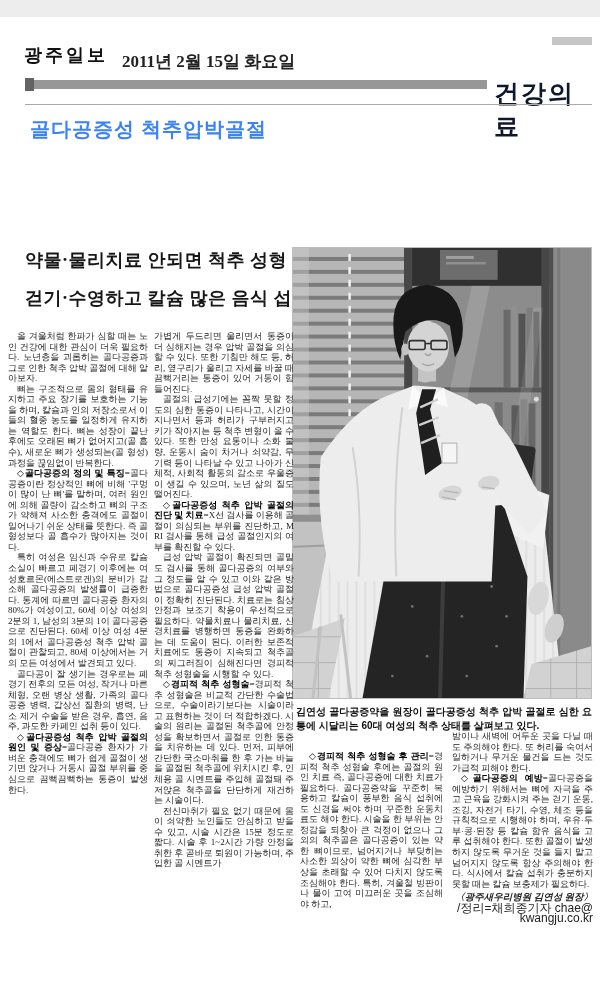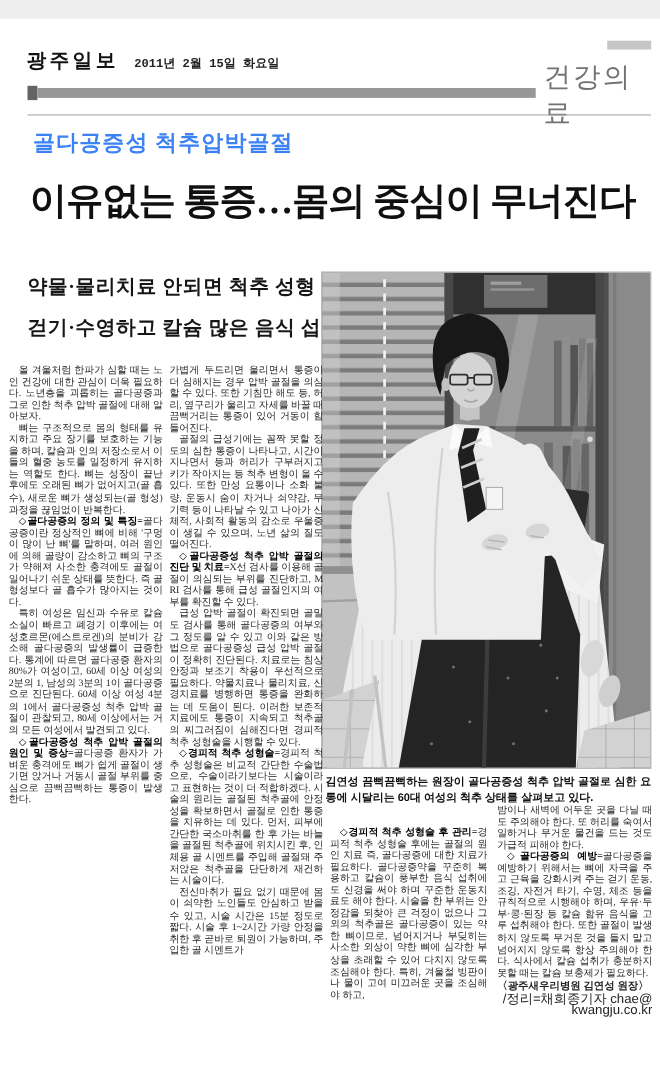--- a/index.html
+++ b/index.html
@@ -2,22 +2,22 @@
 <html lang="ko"><head>
 <meta charset="utf-8">
 <style>
   * { margin:0; padding:0; box-sizing:border-box; }
   html,body { background:#ededed; }
   body { font-family:"Liberation Serif","DejaVu Serif",serif; }
   .page { position:relative; width:600px; height:982px; background:#ffffff; margin:17px auto; overflow:hidden; color:#1d1d1d; }
   .abs { position:absolute; }
 
   .paper-name { left:24px; top:26px; font-size:18px; font-weight:700; letter-spacing:3px; color:#111; }
-  .issue-date { left:122px; top:33px; font-size:11px; font-weight:700; font-family:Liberation Mono, monospace; color:#222; }
-  .section-title { left:494px; top:36px; font-size:25px; font-weight:400; letter-spacing:2px; font-family:"Liberation Sans","DejaVu Sans",sans-serif; color:#737373; }
+  .issue-date { left:122px; top:33px; font-size:17px; font-weight:700; font-family:Liberation Serif, serif; color:#222; }
+  .section-title { left:494px; top:60px; font-size:25px; font-weight:700; letter-spacing:2px; font-family:"Liberation Sans","DejaVu Sans",sans-serif; color:#0f172a; }
   .bar { left:34px; top:63px; width:453px; height:9px; background:#979797; }
   .bar-nub { left:25px; top:61px; width:9px; height:13px; background:#646464; }
   .header-rule { left:25px; top:87px; width:567px; height:1px; background:#a9a9a9; }
   .artifact { left:552px; top:20px; width:40px; height:8px; background:#c6c6c6; }
 
   .kicker { left:30px; top:99px; font-size:20px; font-weight:600; letter-spacing:1px; color:#3b82f6; }
   .headline { left:27px; top:143px; width:552px; font-size:34px; font-weight:700; letter-spacing:-1px; white-space:nowrap; color:#101010; }
   .subhead { left:25px; font-size:18px; font-weight:600; letter-spacing:0.5px; color:#161616; }
   .subhead1 { top:231px; } .subhead2 { top:269px; }
 
@@ -26,38 +26,37 @@
   .caption { left:296px; top:688px; width:296px; font-family:"Liberation Sans","DejaVu Sans",sans-serif; font-size:10px; font-weight:700; line-height:14px; text-align:justify; color:#111; }
 
   .col { position:absolute; font-size:9px; line-height:10.55px; text-align:justify; word-break:break-all; color:#222; overflow:hidden; }
   .col1 { left:8px;   top:314px; width:140px; height:666px; }
   .col2 { left:154px; top:314px; width:140px; height:666px; }
   .col3 { left:300px; top:734px; width:143px; height:246px; }
   .col4 { left:452px; top:714px; width:141px; height:246px; }
   .para { text-indent:9px; }
   .para.cont { text-indent:0; }
   .para strong { font-weight:700; color:#000; }
-  .credit { font-weight:700; font-size:9.5px; margin-top:3px; }
+  .credit { text-align:right; font-weight:700; font-size:9.5px; margin-top:3px;font-style:italic; }
   .byline { text-align:right; font-size:12px; font-family:"Liberation Sans","DejaVu Sans",sans-serif; }
 </style>
 </head>
 <body>
 
 <div class="page">
 
   <div class="abs paper-name">광주일보</div>
   <div class="abs issue-date">2011년 2월 15일 화요일</div>
   <div class="abs bar-nub"></div>
   <div class="abs bar"></div>
   <div class="abs section-title">건강의료</div>
   <div class="abs header-rule"></div>
   <div class="abs artifact"></div>
 
   <div class="abs kicker">골다공증성 척추압박골절</div>
-  <h1 class="abs headline">이유없는 통증…몸의 중심이 무너진다</h1>
   <div class="abs subhead subhead1">약물·물리치료 안되면 척추 성형 시술</div>
   <div class="abs subhead subhead2">걷기·수영하고 칼슘 많은 음식 섭취를</div>
 
   <div class="abs photo">
     <svg viewBox="0 0 300 452" preserveAspectRatio="none" aria-hidden="true">
       <defs>
         <pattern id="blinds" width="8" height="13" patternUnits="userSpaceOnUse">
           <rect width="8" height="13" fill="#b6b6b6"></rect>
             <rect y="9" width="8" height="4" fill="#7b7b7b"></rect>
         </pattern>
@@ -182,28 +181,29 @@
         <rect x="117" y="93" width="16" height="9" rx="2" fill="none" stroke="#2e2e2e" stroke-width="1.6"></rect>
         <rect x="139" y="93" width="16" height="9" rx="2" fill="none" stroke="#2e2e2e" stroke-width="1.6"></rect>
         <line x1="133" y1="96" x2="139" y2="96" stroke="#2e2e2e" stroke-width="1.6"></line>
         <path d="M133,106 q3,4 6,0 M130,116 q6,4 12,0" stroke="#a0a0a0" stroke-width="1.4" fill="none"></path>
         <ellipse cx="158" cy="246" rx="12" ry="7" fill="#d6d6d6" transform="rotate(-14 158 246)"></ellipse>
         <ellipse cx="197" cy="236" rx="11" ry="7" fill="#d6d6d6" transform="rotate(-10 197 236)"></ellipse>
         <path d="M150,250 l14,3 M152,244 l15,2 M190,240 l13,2" stroke="#b3b3b3" stroke-width="1.2"></path>
       </g>
     </svg>
   </div>
-  <div class="abs caption">김연성 끔뻑끔뻑하는 원장이 골다공증성 척추 압박 골절로 심한 요통에 시달리는 60대 여성의 척추 상태를 살펴보고 있다.</div>
+  <div class="abs caption">김연성 골다공증약을 원장이 골다공증성 척추 압박 골절로 심한 요통에 시달리는 60대 여성의 척추 상태를 살펴보고 있다.</div>
 
   <div class="col col1">
       <div>
         <p class="para">올 겨울처럼 한파가 심할 때는 노인 건강에 대한 관심이 더욱 필요하다. 노년층을 괴롭히는 골다공증과 그로 인한 척추 압박 골절에 대해 알아보자.</p>
         <p class="para">뼈는 구조적으로 몸의 형태를 유지하고 주요 장기를 보호하는 기능을 하며, 칼슘과 인의 저장소로서 이들의 혈중 농도를 일정하게 유지하는 역할도 한다. 뼈는 성장이 끝난 후에도 오래된 뼈가 없어지고(골 흡수), 새로운 뼈가 생성되는(골 형성) 과정을 끊임없이 반복한다.</p>
         <p class="para"><strong>◇골다공증의 정의 및 특징=</strong>골다공증이란 정상적인 뼈에 비해 '구멍이 많이 난 뼈'를 말하며, 여러 원인에 의해 골량이 감소하고 뼈의 구조가 약해져 사소한 충격에도 골절이 일어나기 쉬운 상태를 뜻한다. 즉 골 형성보다 골 흡수가 많아지는 것이다.</p>
         <p class="para">특히 여성은 임신과 수유로 칼슘 소실이 빠르고 폐경기 이후에는 여성호르몬(에스트로겐)의 분비가 감소해 골다공증의 발생률이 급증한다. 통계에 따르면 골다공증 환자의 80%가 여성이고, 60세 이상 여성의 2분의 1, 남성의 3분의 1이 골다공증으로 진단된다. 60세 이상 여성 4분의 1에서 골다공증성 척추 압박 골절이 관찰되고, 80세 이상에서는 거의 모든 여성에서 발견되고 있다.</p>
+        <p class="para">골다공이 잘 생기는 경우로는 폐경기 전후의 모든 여성, 작거나 마른 체형, 오랜 병상 생활, 가족의 골다공증 병력, 갑상선 질환의 병력, 난소 제거 수술을 받은 경우, 흡연, 음주, 과도한 카페인 섭취 등이 있다.</p>
         <p class="para"><strong>◇골다공증성 척추 압박 골절의 원인 및 증상=</strong>골다공증 환자가 가벼운 충격에도 뼈가 쉽게 골절이 생기면 앉거나 거동시 골절 부위를 중심으로 끔뻑끔뻑하는 통증이 발생한다.</p>
       </div>
     </div>
   <div class="col col2">
       <div>
         <p class="para cont">가볍게 두드리면 울리면서 통증이 더 심해지는 경우 압박 골절을 의심할 수 있다. 또한 기침만 해도 등, 허리, 옆구리가 울리고 자세를 바꿀 때 끔뻑거리는 통증이 있어 거동이 힘들어진다.</p>
         <p class="para">골절의 급성기에는 꼼짝 못할 정도의 심한 통증이 나타나고, 시간이 지나면서 등과 허리가 구부러지고 키가 작아지는 등 척추 변형이 올 수 있다. 또한 만성 요통이나 소화 불량, 운동시 숨이 차거나 쇠약감, 무기력 등이 나타날 수 있고 나아가 신체적, 사회적 활동의 감소로 우울증이 생길 수 있으며, 노년 삶의 질도 떨어진다.</p>
         <p class="para"><strong>◇골다공증성 척추 압박 골절의 진단 및 치료=</strong>X선 검사를 이용해 골절이 의심되는 부위를 진단하고, MRI 검사를 통해 급성 골절인지의 여부를 확진할 수 있다.</p>
         <p class="para">급성 압박 골절이 확진되면 골밀도 검사를 통해 골다공증의 여부와 그 정도를 알 수 있고 이와 같은 방법으로 골다공증성 급성 압박 골절이 정확히 진단된다. 치료로는 침상 안정과 보조기 착용이 우선적으로 필요하다. 약물치료나 물리치료, 신경치료를 병행하면 통증을 완화하는 데 도움이 된다. 이러한 보존적 치료에도 통증이 지속되고 척추골의 찌그러짐이 심해진다면 경피적 척추 성형술을 시행할 수 있다.</p>
         <p class="para"><strong>◇경피적 척추 성형술=</strong>경피적 척추 성형술은 비교적 간단한 수술법으로, 수술이라기보다는 시술이라고 표현하는 것이 더 적합하겠다. 시술의 원리는 골절된 척추골에 안정성을 확보하면서 골절로 인한 통증을 치유하는 데 있다. 먼저, 피부에 간단한 국소마취를 한 후 가는 바늘을 골절된 척추골에 위치시킨 후, 인체용 골 시멘트를 주입해 골절돼 주저앉은 척추골을 단단하게 재건하는 시술이다.</p>

